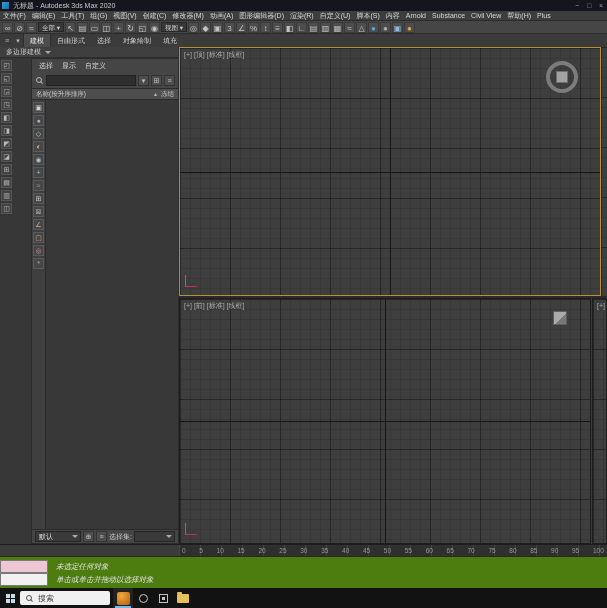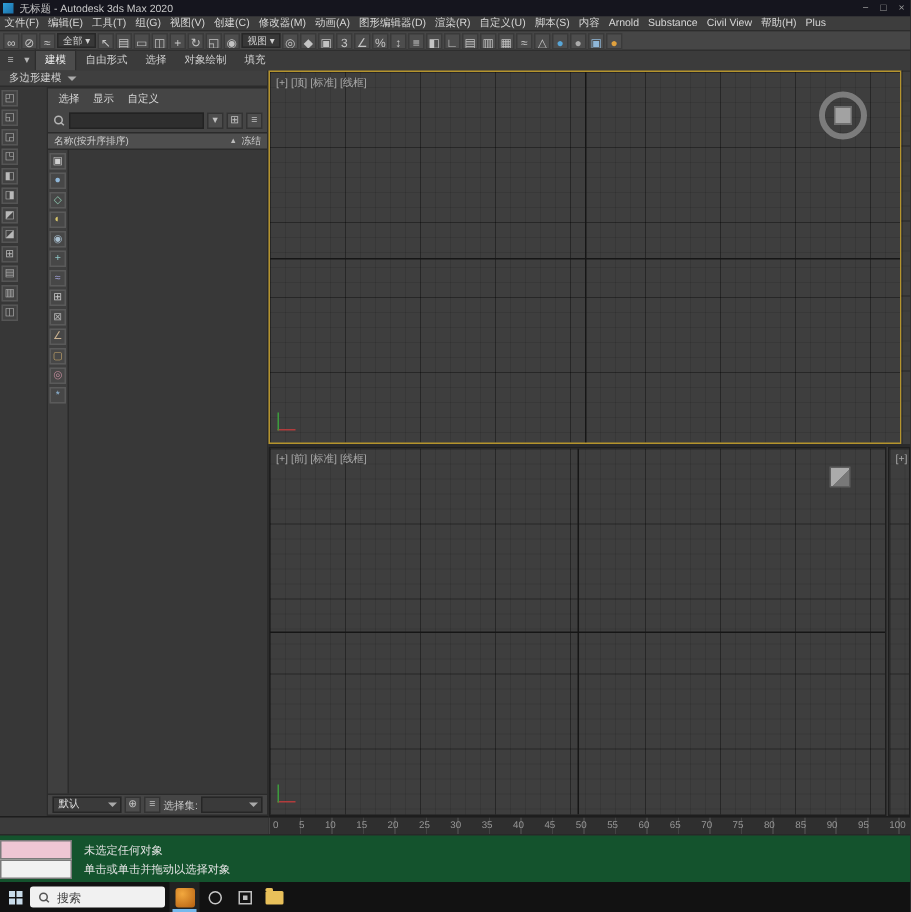--- a/index.html
+++ b/index.html
@@ -102,21 +102,21 @@
     background:linear-gradient(135deg,#ababab 55%,#787878 55%); border:1px solid #5e5e5e; }
 
   
   #ruler-left { position:absolute; left:0; top:544px; width:179px; height:12px; background:#3b3b3b; border-top:1px solid #1d1d1d; }
   #ruler { position:absolute; left:179px; top:544px; width:428px; height:12px; background:#2f2f2f;
     border-top:1px solid #1d1d1d; display:flex; justify-content:space-between; align-items:center; padding:0 3px;
     background-image:repeating-linear-gradient(90deg, rgba(255,255,255,0.10) 0 1px, transparent 1px 21px); }
   .tick { font-size:6.5px; color:#969696; }
 
   
-  #statusbar { position:absolute; left:0; top:556px; width:607px; height:32px; background:#14532d; border-top:1px solid #282828; }
+  #statusbar { position:absolute; left:0; top:556px; width:607px; height:32px; background:#4d7c0f; border-top:1px solid #282828;font-style:italic; }
   .listener-pink  { position:absolute; left:0; top:3px;  width:48px; height:13px; background:#efc6d4; border:1px solid #7a7a7a; }
   .listener-white { position:absolute; left:0; top:16px; width:48px; height:13px; background:#f1f1f1; border:1px solid #7a7a7a; }
   .status-line { position:absolute; left:56px; top:3px;  font-size:7.5px; color:#e2e2e2; line-height:13px; white-space:nowrap; }
   .prompt-line { position:absolute; left:56px; top:16px; font-size:7.5px; color:#e2e2e2; line-height:13px; white-space:nowrap; }
 
   
   #taskbar { position:absolute; left:0; top:588px; width:607px; height:20px; background:#121212;
     display:flex; align-items:center; }
   .start-btn { width:20px; height:20px; display:flex; align-items:center; justify-content:center; }
   .win-logo { width:9px; height:9px; display:grid; grid-template-columns:4px 4px; grid-template-rows:4px 4px; gap:1px; }

